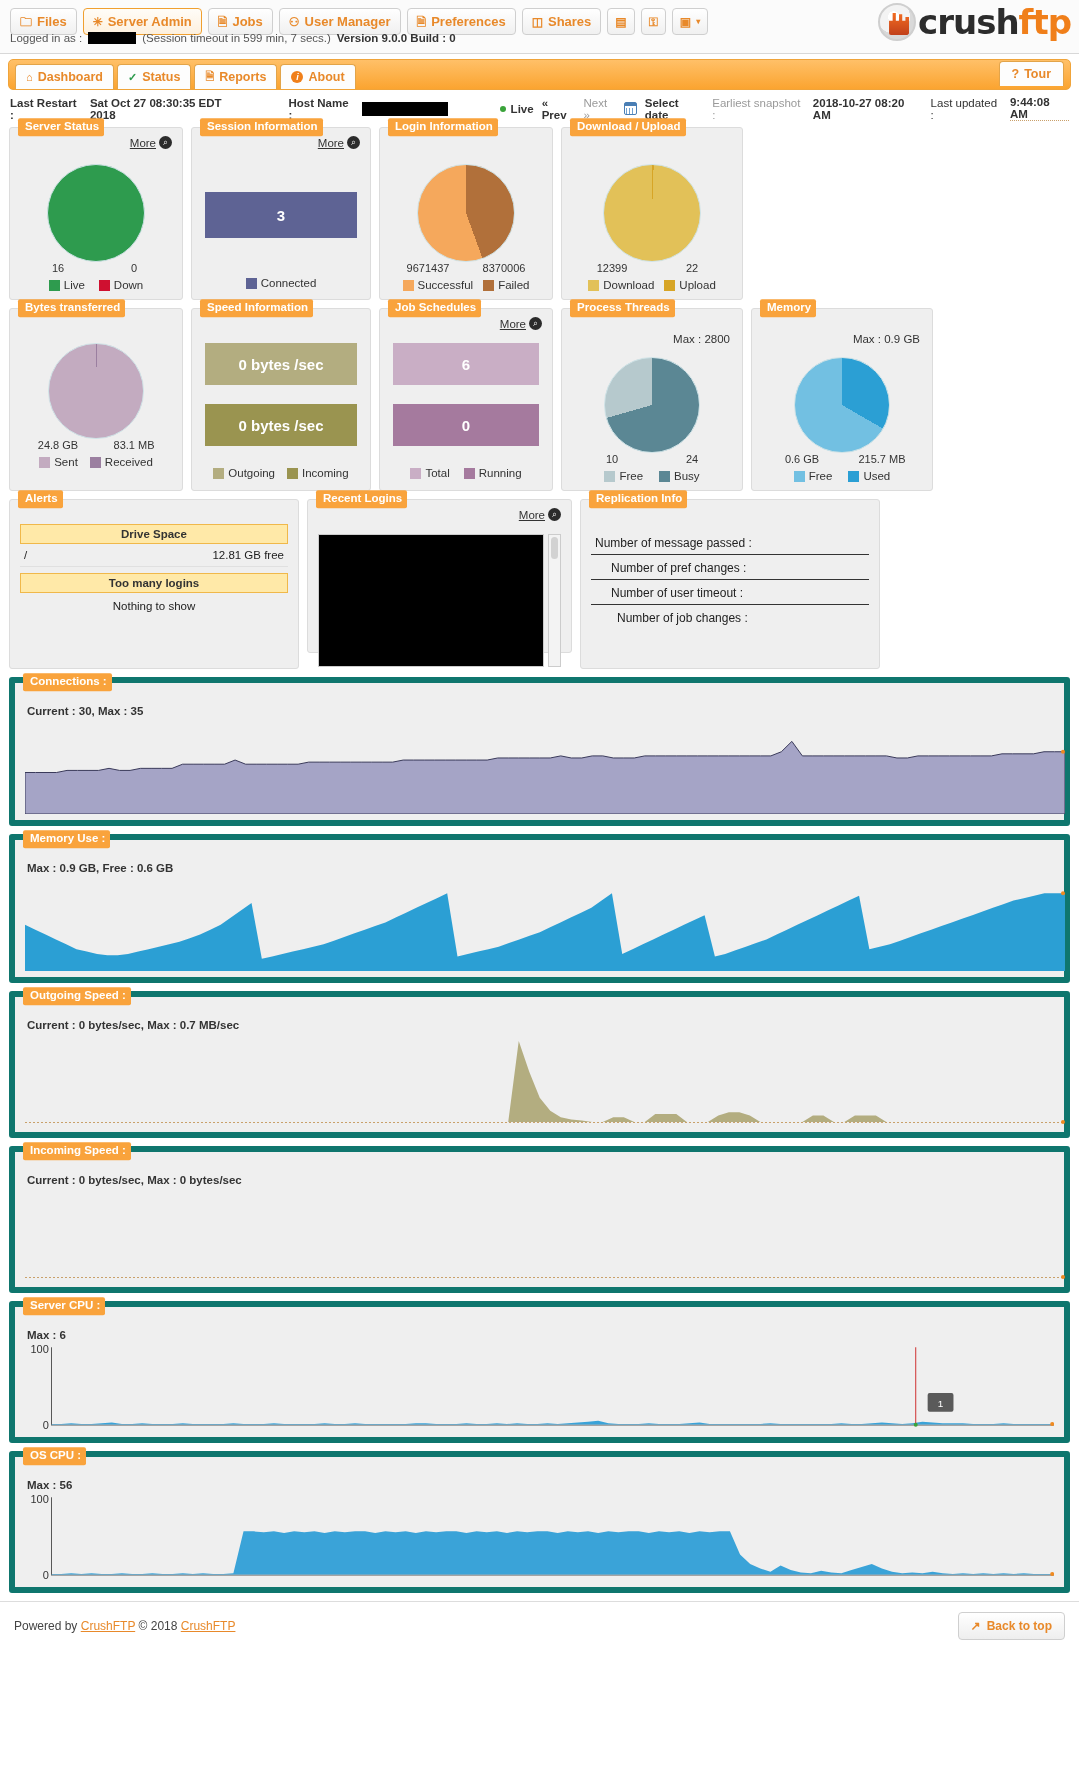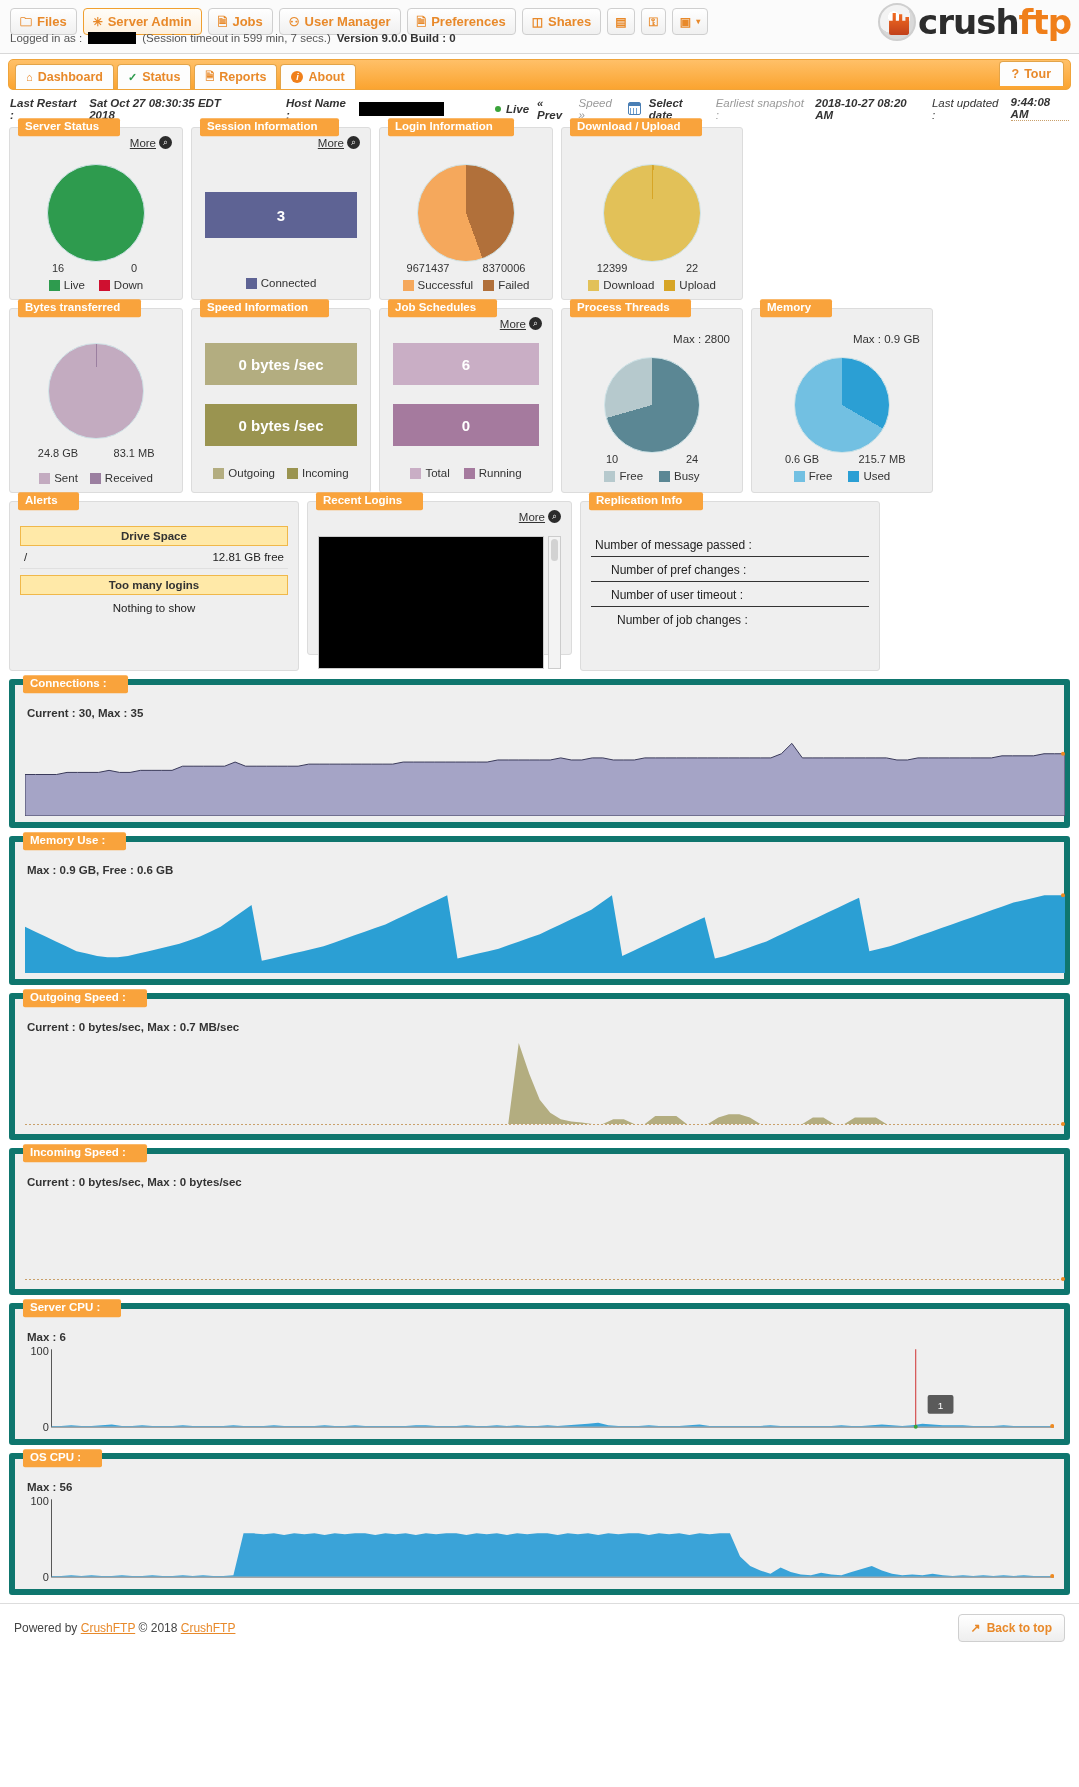--- a/index.html
+++ b/index.html
@@ -92,21 +92,20 @@
     background:#fdfdfd; border:1px solid #e2a44a; border-bottom:none;
     border-radius:4px 4px 0 0; height:25px; padding:0 12px;
     font-weight:bold; font-size:12.5px; color:#e8892a; cursor:pointer;
   }
 
   
   .infostrip {
     display:flex; align-items:center; gap:8px;
     padding:6px 10px 6px 10px; font-size:11.5px; color:#333;
     background:#fff;
-    font-style:italic;
   }
   .infostrip b { font-weight:bold; }
   .infostrip .grp { display:flex; align-items:center; gap:5px; }
   .infostrip .sep { width:26px; }
   .dot { width:6px;height:6px;border-radius:50%;background:#3aa33a;display:inline-block; }
   .muted { color:#9a9a9a; }
   .calic {
     width:13px;height:13px;border:1px solid #4a7fb5;background:#fff;
     display:inline-block;position:relative;border-radius:2px;
   }
@@ -118,21 +117,21 @@
   
   .row { display:flex; gap:8px; padding:0 9px 8px 9px; align-items:stretch; }
   .panel {
     border:1px solid #dcdcdc; border-radius:3px;
     background:#efefef; position:relative;
     padding:20px 10px 8px 10px;
   }
   .ptitle {
     position:absolute; left:8px; top:-1px; transform:translateY(-50%);
     background:#f9a33c; color:#fff; font-weight:bold; font-size:11.5px;
-    padding:2px 21px 3px 7px; border-radius:2px; white-space:nowrap;
+    padding:2px 5px 3px 7px; border-radius:2px; white-space:nowrap;
     line-height:1.1;
   }
   .more {
     position:absolute; right:10px; top:8px;
     display:flex; align-items:center; gap:3px;
     font-size:11.5px; color:#333; cursor:pointer;
   }
   .more u { text-decoration:underline; }
   .magn {
     width:13px;height:13px;border-radius:50%;background:#2b2b2b;color:#fff;
@@ -273,21 +272,21 @@
     <span style="font-weight:bold">Sat Oct 27 08:30:35 EDT 2018</span>
     <span class="sep"></span>
     <span style="font-weight:bold">Host Name :</span>
     <span class="redact" style="width:88px;height:14px;"></span>
     <span class="sep" style="width:36px"></span>
     <span class="grp">
       <span class="dot"></span>
       <b>Live</b>
     </span>
     <b>« Prev</b>
-    <span class="muted">Speed »</span>
+    <span class="muted">Next »</span>
     <span class="calic"></span>
     <b>Select date</b>
     <span class="muted">Earliest snapshot :</span>
     <b>2018-10-27 08:20 AM</b>
     <span>Last updated :</span>
     <b class="dashund">9:44:08 AM</b>
   </div>
 
   <div class="row">
 
@@ -375,21 +374,21 @@
           </span>
         </div>
       </div>
     </div>
   </div>
 
   <div class="row">
 
     <div class="panel" style="width:174px;">
       <div class="ptitle">Bytes transferred</div>
-      <div class="chartcol" style="margin-top:14px;gap:8px;">
+      <div class="chartcol" style="margin-top:14px;">
         <div class="pie" style="width:96px;height:96px;background:conic-gradient(#9b7fa0 0deg 1.2deg,#c3abc0 1.2deg 360deg);"></div>
         <div class="valrow">
           <span>24.8 GB</span>
           <span>83.1 MB</span>
         </div>
         <div class="legrow" style="gap:12px;">
           <span class="leg">
             <i class="sw" style="background:#c3abc0"></i>
             <span>Sent</span>
           </span>

